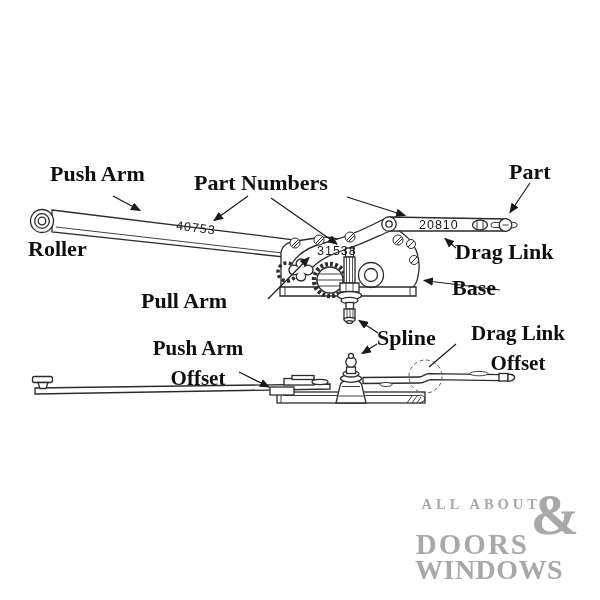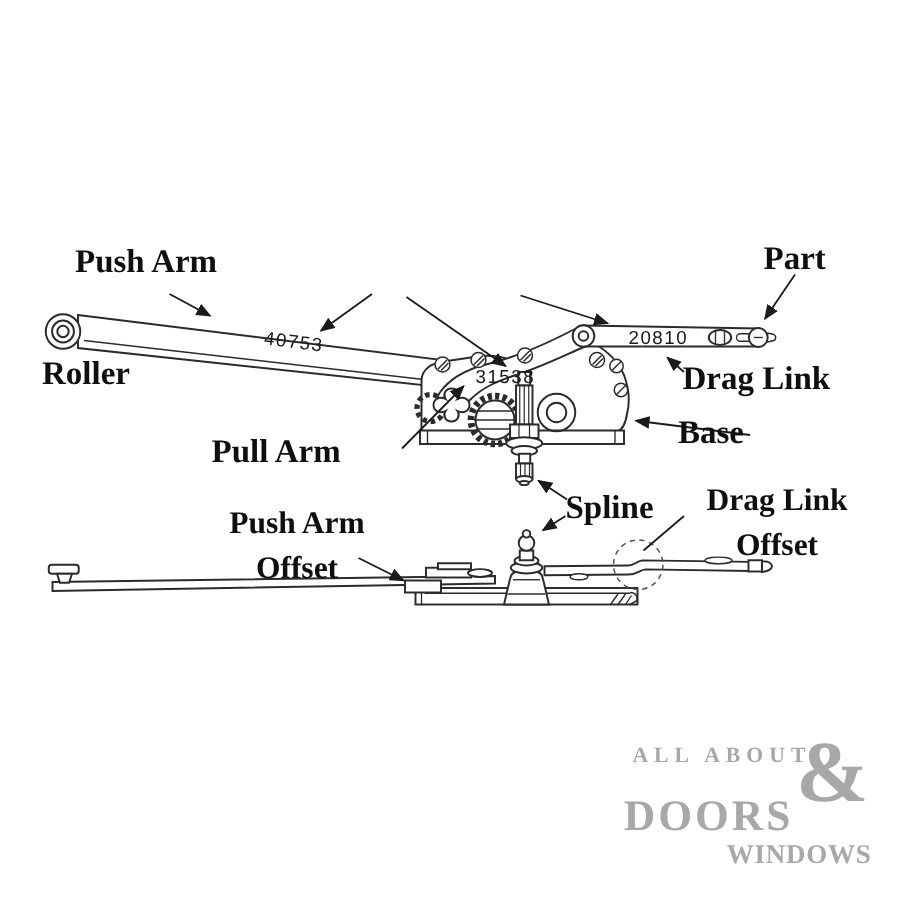--- a/index.html
+++ b/index.html
@@ -10,21 +10,21 @@
   .lbl{position:absolute;font-weight:bold;color:#0f0f0f;font-size:22px;white-space:nowrap;
        font-family:"Liberation Serif",serif;z-index:5;}
   .lbl2{position:absolute;font-weight:bold;color:#0f0f0f;font-size:21px;line-height:30px;
         text-align:center;white-space:nowrap;font-family:"Liberation Serif",serif;z-index:5;}
   .pn{position:absolute;font-family:"Liberation Sans",sans-serif;font-size:12.5px;
       color:#1a1a1a;letter-spacing:1px;z-index:5;white-space:nowrap;}
   .watermark{position:absolute;left:415px;top:496px;width:166px;color:#a8a8a8;z-index:4;
              font-family:"Liberation Serif",serif;font-weight:bold;}
   .wm1{font-size:14.5px;letter-spacing:4px;text-align:right;padding-right:40px;line-height:16px;}
   .wm2{font-size:29px;letter-spacing:2px;text-align:right;padding-right:52px;line-height:24px;margin-top:20px;}
-  .wm3{font-size:18px;letter-spacing:0.5px;text-align:right;line-height:25px;margin-top:1px;}
+  .wm3{font-size:28px;letter-spacing:0.5px;text-align:left;line-height:25px;margin-top:1px;}
   .wm4{font-size:16.5px;letter-spacing:0.5px;text-align:right;line-height:18px;margin-top:2px;}
   .wmAmp{position:absolute;right:2px;top:-10px;font-size:58px;line-height:58px;}
 </style>
 </head>
 <body>
 
 <div class="stage">
 
 <svg width="600" height="600" viewBox="0 0 600 600">
   <defs>
@@ -176,20 +176,21 @@
       <path d="M268,299 L309,257.5" marker-end="url(#arw)"></path>
       <path d="M378,333 L359,320.5" marker-end="url(#arw)"></path>
       <path d="M377,344 L362,353.5" marker-end="url(#arw)"></path>
       <path d="M239,372 L269,387" marker-end="url(#arw)"></path>
       <path d="M456,344 L429,367"></path>
     </g>
   </g>
 </svg>
 
 <div class="lbl" style="left:50px;top:161px;">Push Arm</div>
+<div class="lbl" style="left:194px;top:170px;">Part Numbers</div>
 <div class="lbl" style="left:509px;top:159px;">Part</div>
 <div class="lbl" style="left:28px;top:236px;">Roller</div>
 <div class="lbl" style="left:455px;top:239px;">Drag Link</div>
 <div class="lbl" style="left:452px;top:275px;">Base</div>
 <div class="lbl" style="left:377px;top:325px;">Spline</div>
 <div class="lbl" style="left:141px;top:288px;">Pull Arm</div>
 
 <div class="lbl2" style="left:138px;top:333px;width:120px;">
   <div>Push Arm</div>
   <div>Offset</div>

